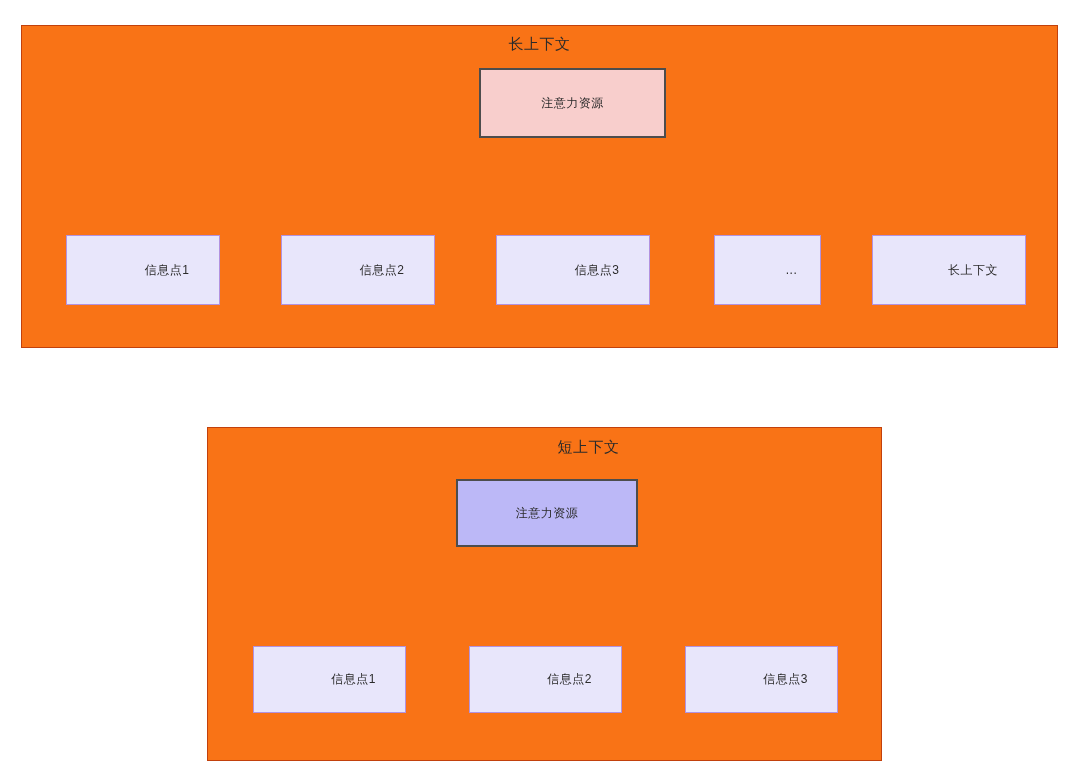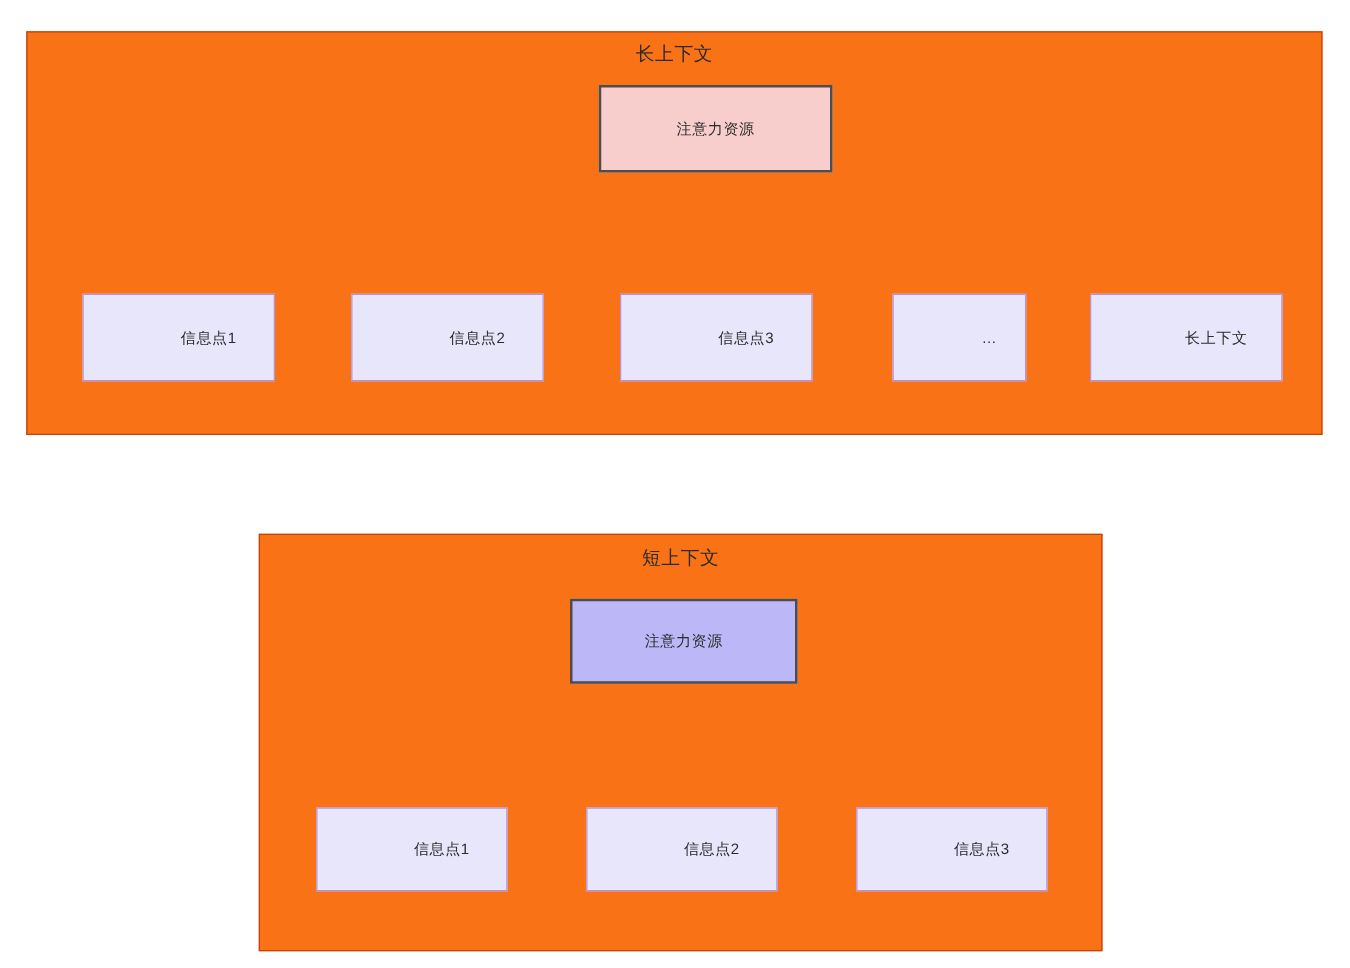--- a/index.html
+++ b/index.html
@@ -42,21 +42,21 @@
     position: absolute;
     left: 0;
     width: 100%;
     text-align: center;
     font-size: 15px;
     color: #2b2b2b;
     line-height: 1;
     letter-spacing: 0.5px;
   }
   #group-long .group-title { top: 10px; }
-  #group-short .group-title { top: 11px; }
+  #group-short .group-title { top: 11px; padding-left: 44px; }
 
   .node {
     position: absolute;
     box-sizing: border-box;
     display: flex;
     align-items: center;
     justify-content: center;
     font-size: 12px;
     color: #2b2b2b;
     letter-spacing: 0.5px;

